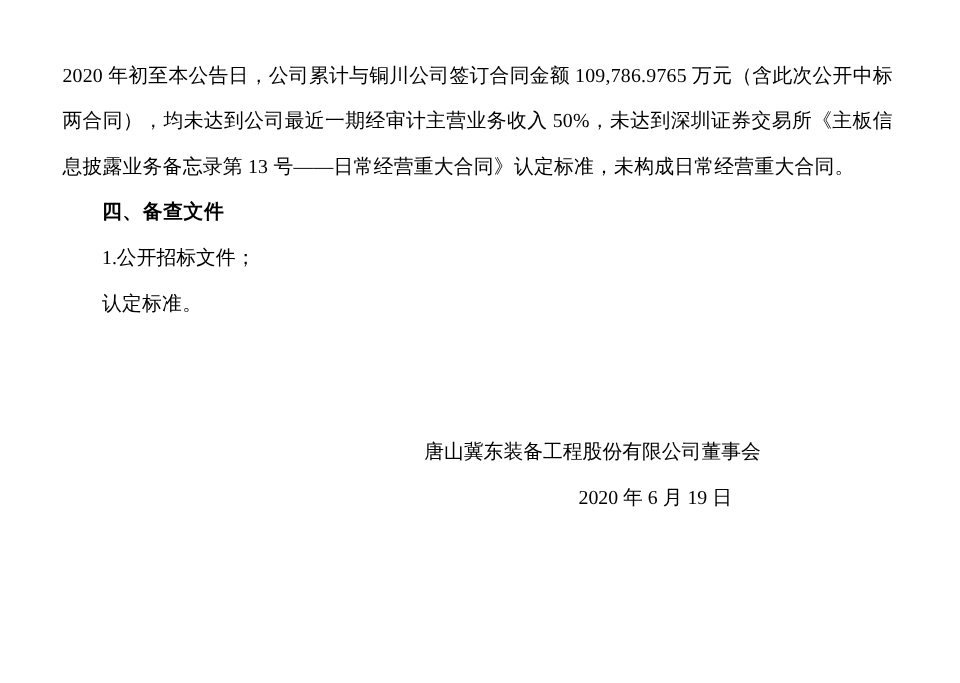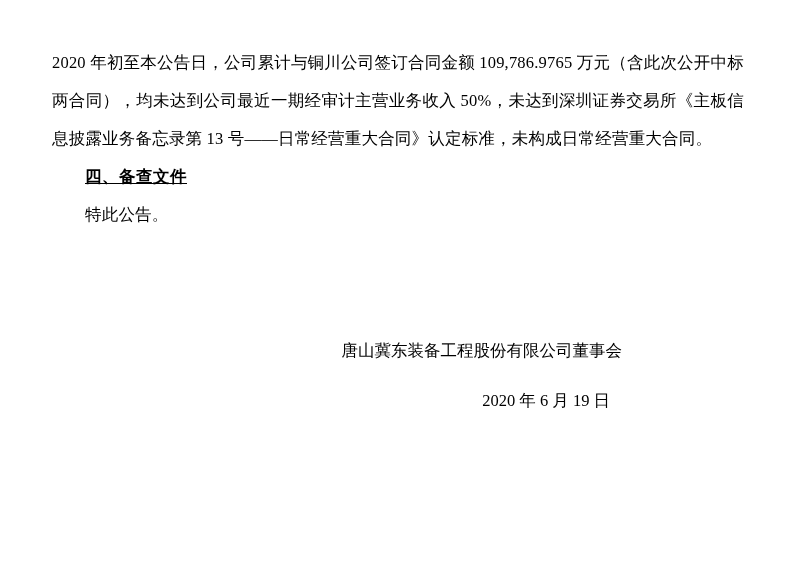--- a/index.html
+++ b/index.html
@@ -32,60 +32,60 @@
   .indent-2 {
     text-indent: 2em;
   }
   .heading {
     font-size: 16.5px;
     line-height: 38px;
     font-weight: bold;
     text-indent: 2em;
     margin: 0;
     letter-spacing: 0.5px;
-    text-decoration: underline;
   }
   .list-item {
     font-size: 16.5px;
     line-height: 38px;
     text-indent: 2em;
     margin: 0;
   }
   .spacer-lg {
     height: 86px;
   }
   .sign-block {
     margin-top: 0;
     padding-right: 110px;
     text-align: right;
   }
   .sign-line {
     font-size: 16.5px;
     line-height: 38px;
-    margin: 12px;
+    margin: 0;
   }
   .sign-date {
     font-size: 16.5px;
     line-height: 38px;
     margin: 0;
     padding-right: 24px;
   }
 </style>
 </head>
 <body>
 
 <div class="page">
 
   <p class="para">2020 年初至本公告日，公司累计与铜川公司签订合同金额 109,786.9765 万元（含此次公开中标两合同），均未达到公司最近一期经审计主营业务收入 50%，未达到深圳证券交易所《主板信息披露业务备忘录第 13 号——日常经营重大合同》认定标准，未构成日常经营重大合同。</p>
 
   <p class="heading">四、备查文件</p>
 
+  <p class="list-item">1.公开招标文件；</p>
 
 
-  <p class="para indent-2">特此公告。</p>
+  <p class="para indent-2">认定标准。</p>
 
   <div class="spacer-lg"></div>
 
   <div class="sign-block">
     <p class="sign-line">唐山冀东装备工程股份有限公司董事会</p>
     <p class="sign-date">2020 年 6 月 19 日</p>
   </div>
 
 </div>
 

